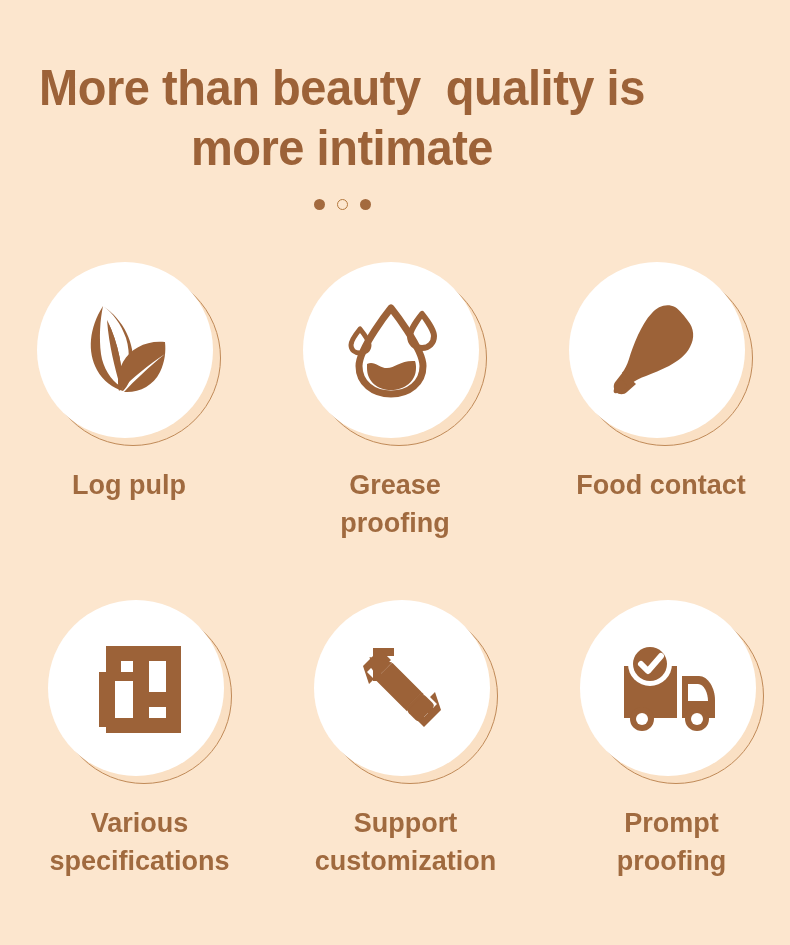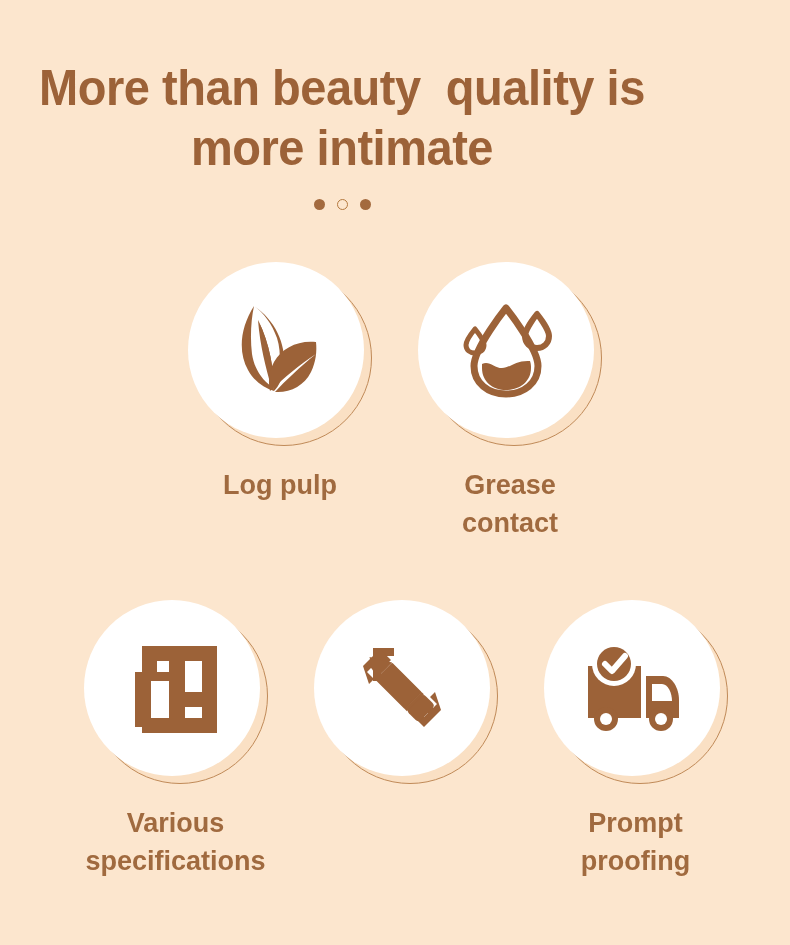--- a/index.html
+++ b/index.html
@@ -67,20 +67,21 @@
   .grid {
     position: absolute;
     top: 262px;
     left: 0;
     width: 790px;
   }
   .row {
     display: flex;
     justify-content: center;
     align-items: flex-start;
+    gap: 36px;
   }
   .row + .row { margin-top: 58px; margin-left: 21px; }
 
   .cell {
     width: 230px;
     display: flex;
     flex-direction: column;
     align-items: center;
   }
 
@@ -178,23 +179,37 @@
 
               <path d="M28 66 C35 62 40 70 48 70 C56 70 62 62 76 63 C77 66 77 68 77 70 C77 84 65 92 52 92 C39 92 28 84 28 70 Z" fill="#9c6238"></path>
 
               <path d="M21 31 C21 31 12 42 12 47 C12 52 16 55 21 55 C26 55 30 52 30 47 C30 42 21 31 21 31 Z" fill="none" stroke="#9c6238" stroke-width="5" stroke-linejoin="round"></path>
 
               <path d="M83 16 C83 16 71 31 71 38 C71 45 76 50 83 50 C90 50 95 45 95 38 C95 31 83 16 83 16 Z" fill="none" stroke="#9c6238" stroke-width="6" stroke-linejoin="round"></path>
             </svg>
           </div>
         </div>
         <div class="label">Grease
-contact</div>
-      </div>
-
+proofing</div>
+      </div>
+
+      <div class="cell">
+        <div class="badge">
+          <div class="disc">
+            <svg width="104" height="104" viewBox="0 0 104 104">
+              <g fill="#9c6238">
+                <path d="M70 9 C62 5 53 8 47 15 C41 21 37 29 33 37 C29 46 26 54 24 61 C22 67 20 71 17 75 L27 85 C31 82 35 80 41 78 C48 75 56 72 64 68 C73 63 81 57 85 49 C90 40 89 30 83 23 C80 19 75 12 70 9 Z"></path>
+                <path d="M18 74 L11 83 C8 86 8 91 11 94 C14 97 19 97 22 94 L31 86 Z"></path>
+                <path d="M22 88 C18 92 15 94 12 95 C9 96 8 94 9 91 C10 88 13 85 17 81 Z"></path>
+              </g>
+            </svg>
+          </div>
+        </div>
+        <div class="label">Food contact</div>
+      </div>
 
     </div>
 
     <div class="row">
 
       <div class="cell">
         <div class="badge">
           <div class="disc">
             <svg width="100" height="100" viewBox="0 0 100 100">
               <g fill="none" stroke="#9c6238" stroke-width="9">
@@ -239,20 +254,22 @@
                 <g transform="rotate(45 52 52)">
                   <rect x="27" y="41" width="42" height="24" rx="1"></rect>
                   <rect x="71" y="41" width="17" height="24" rx="4"></rect>
                   <rect x="68.5" y="41" width="3.5" height="24"></rect>
                   <path d="M27 41 L27 65 L7 53 Z"></path>
                 </g>
               </g>
             </svg>
           </div>
         </div>
+        <div class="label">Support
+customization</div>
       </div>
 
       <div class="cell">
         <div class="badge">
           <div class="disc">
             <svg width="104" height="104" viewBox="0 0 104 104">
               <g fill="#9c6238">
 
                 <path d="M8 30 L61 30 L61 82 L8 82 Z"></path>
 

